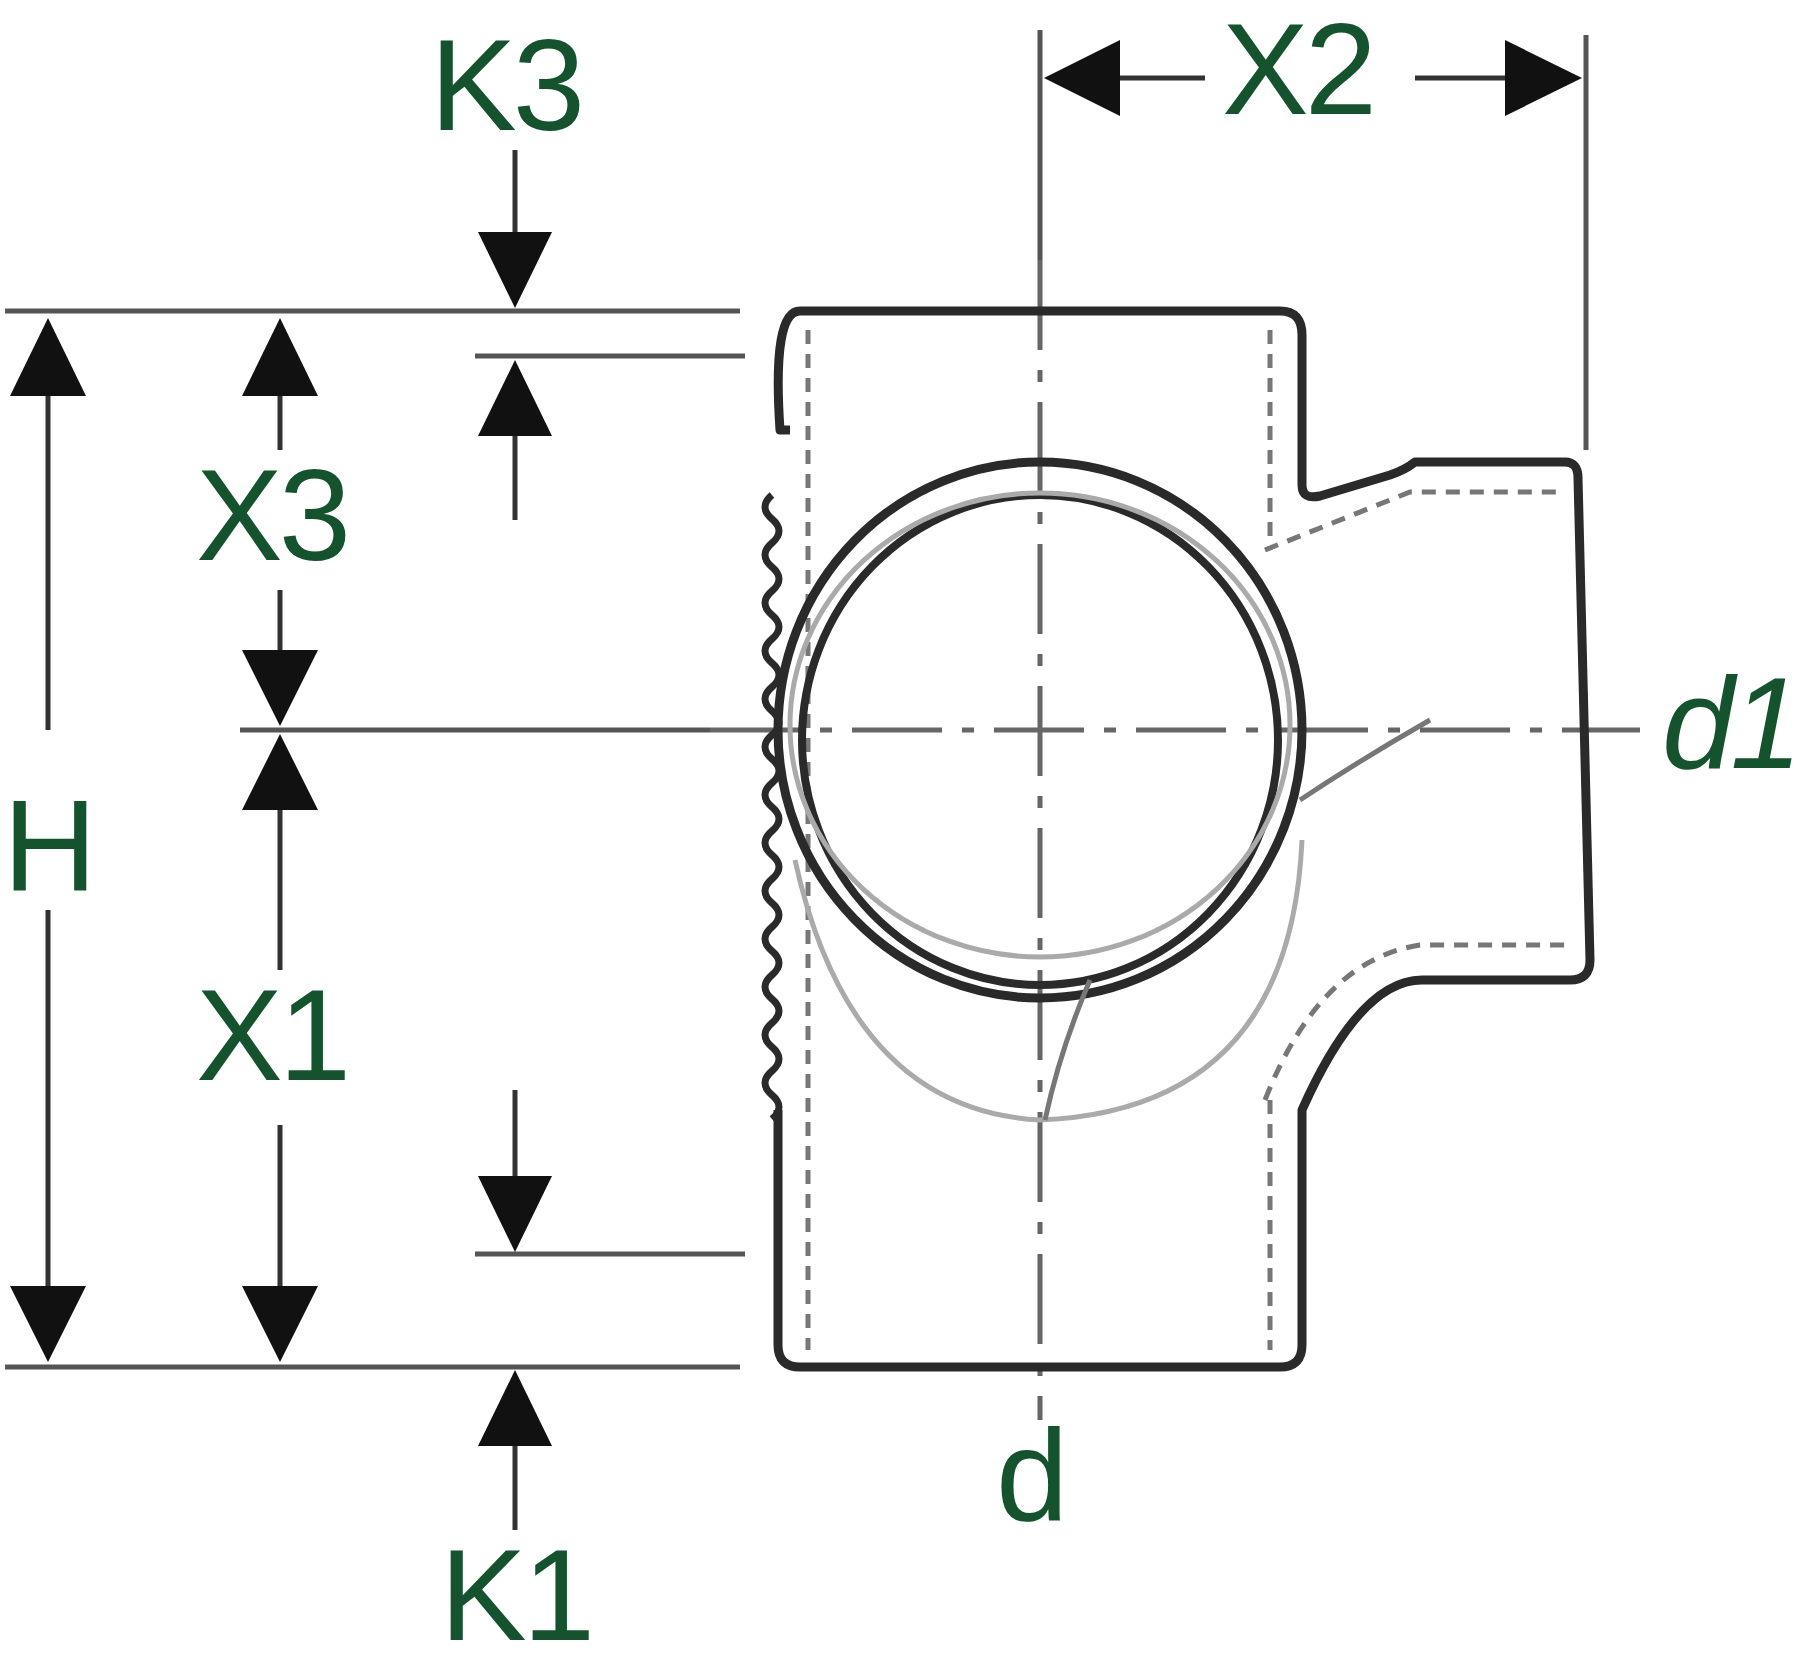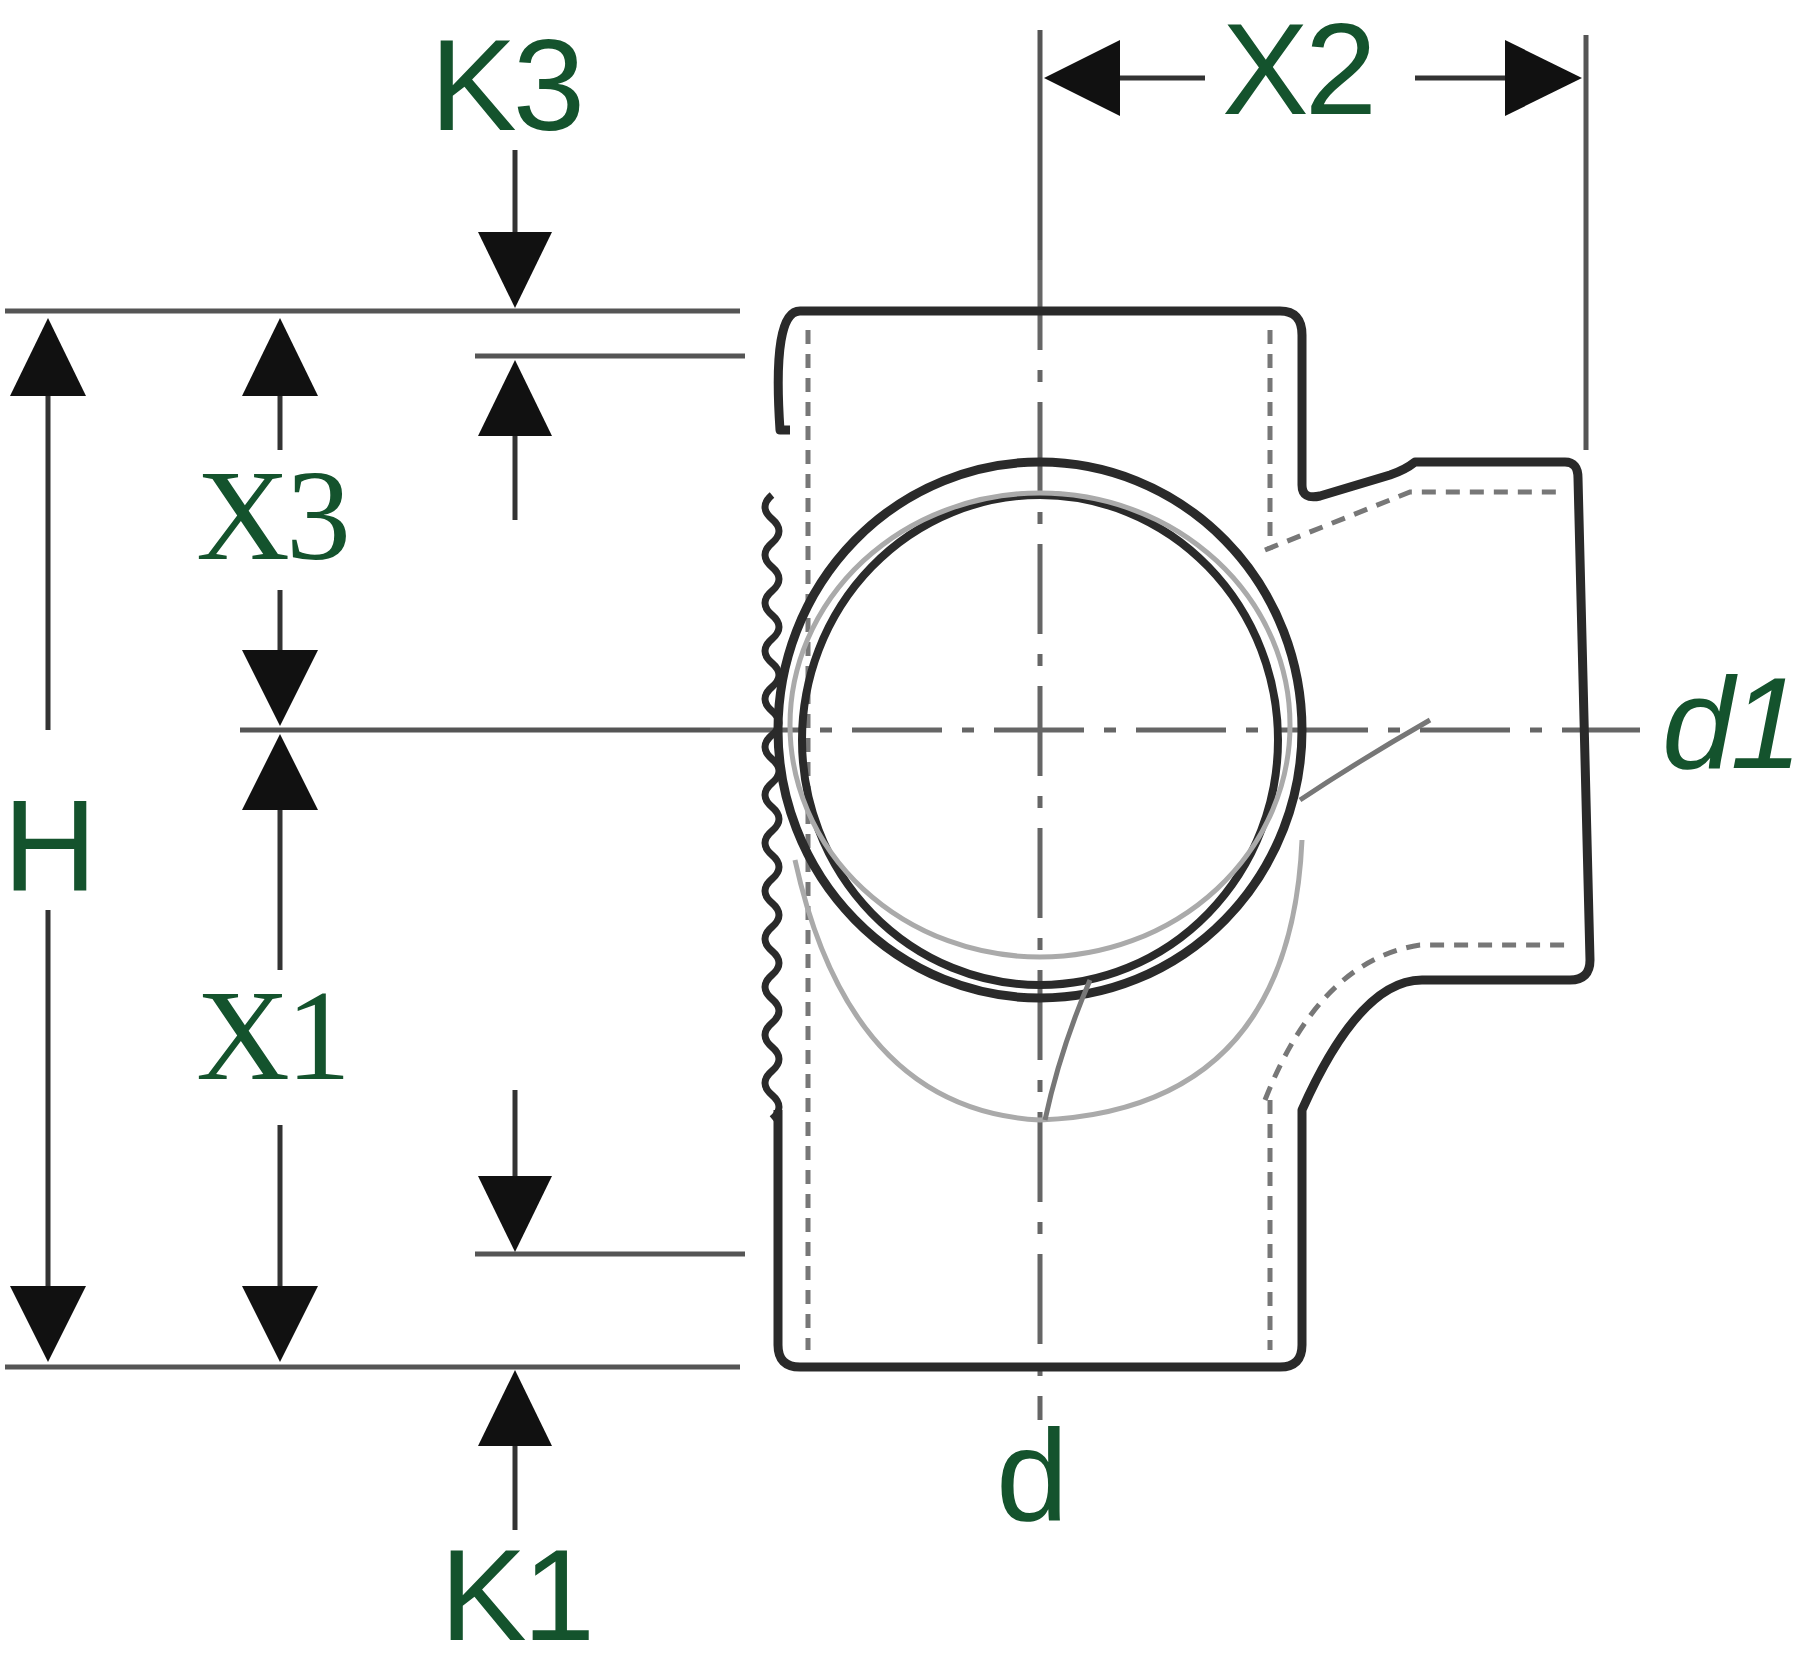--- a/index.html
+++ b/index.html
@@ -87,18 +87,18 @@
     <ellipse cx="1040" cy="740" rx="238" ry="245" stroke="#2a2a2a" stroke-width="8"></ellipse>
     <ellipse cx="1040" cy="725" rx="250" ry="232" stroke="#aaa" stroke-width="5"></ellipse>
     <path d="M795,860 Q850,1110 1040,1120 Q1290,1110 1302,840" stroke="#aaa" stroke-width="5"></path>
     <path d="M1300,800 Q1360,760 1430,720" stroke="#777" stroke-width="5"></path>
     <path d="M1090,980 Q1060,1050 1045,1120" stroke="#777" stroke-width="5"></path>
   </g>
 </svg>
 
 <div class="lbl" style="left:430px;top:20px;">K3</div>
 <div class="lbl" style="left:1222px;top:4px;">X2</div>
-<div class="lbl" style="left:196px;top:450px;font-family:Liberation Serif, serif;">X3</div>
+<div class="lbl" style="left:196px;top:450px;">X3</div>
 <div class="lbl" style="left:1662px;top:658px;font-style:italic;">d1</div>
 <div class="lbl" style="left:3px;top:780px;">H</div>
-<div class="lbl" style="left:196px;top:970px;font-family:Liberation Serif, serif;">X1</div>
+<div class="lbl" style="left:196px;top:970px;">X1</div>
 <div class="lbl" style="left:996px;top:1410px;">d</div>
 <div class="lbl" style="left:440px;top:1530px;">K1</div>
 
 </body></html>

